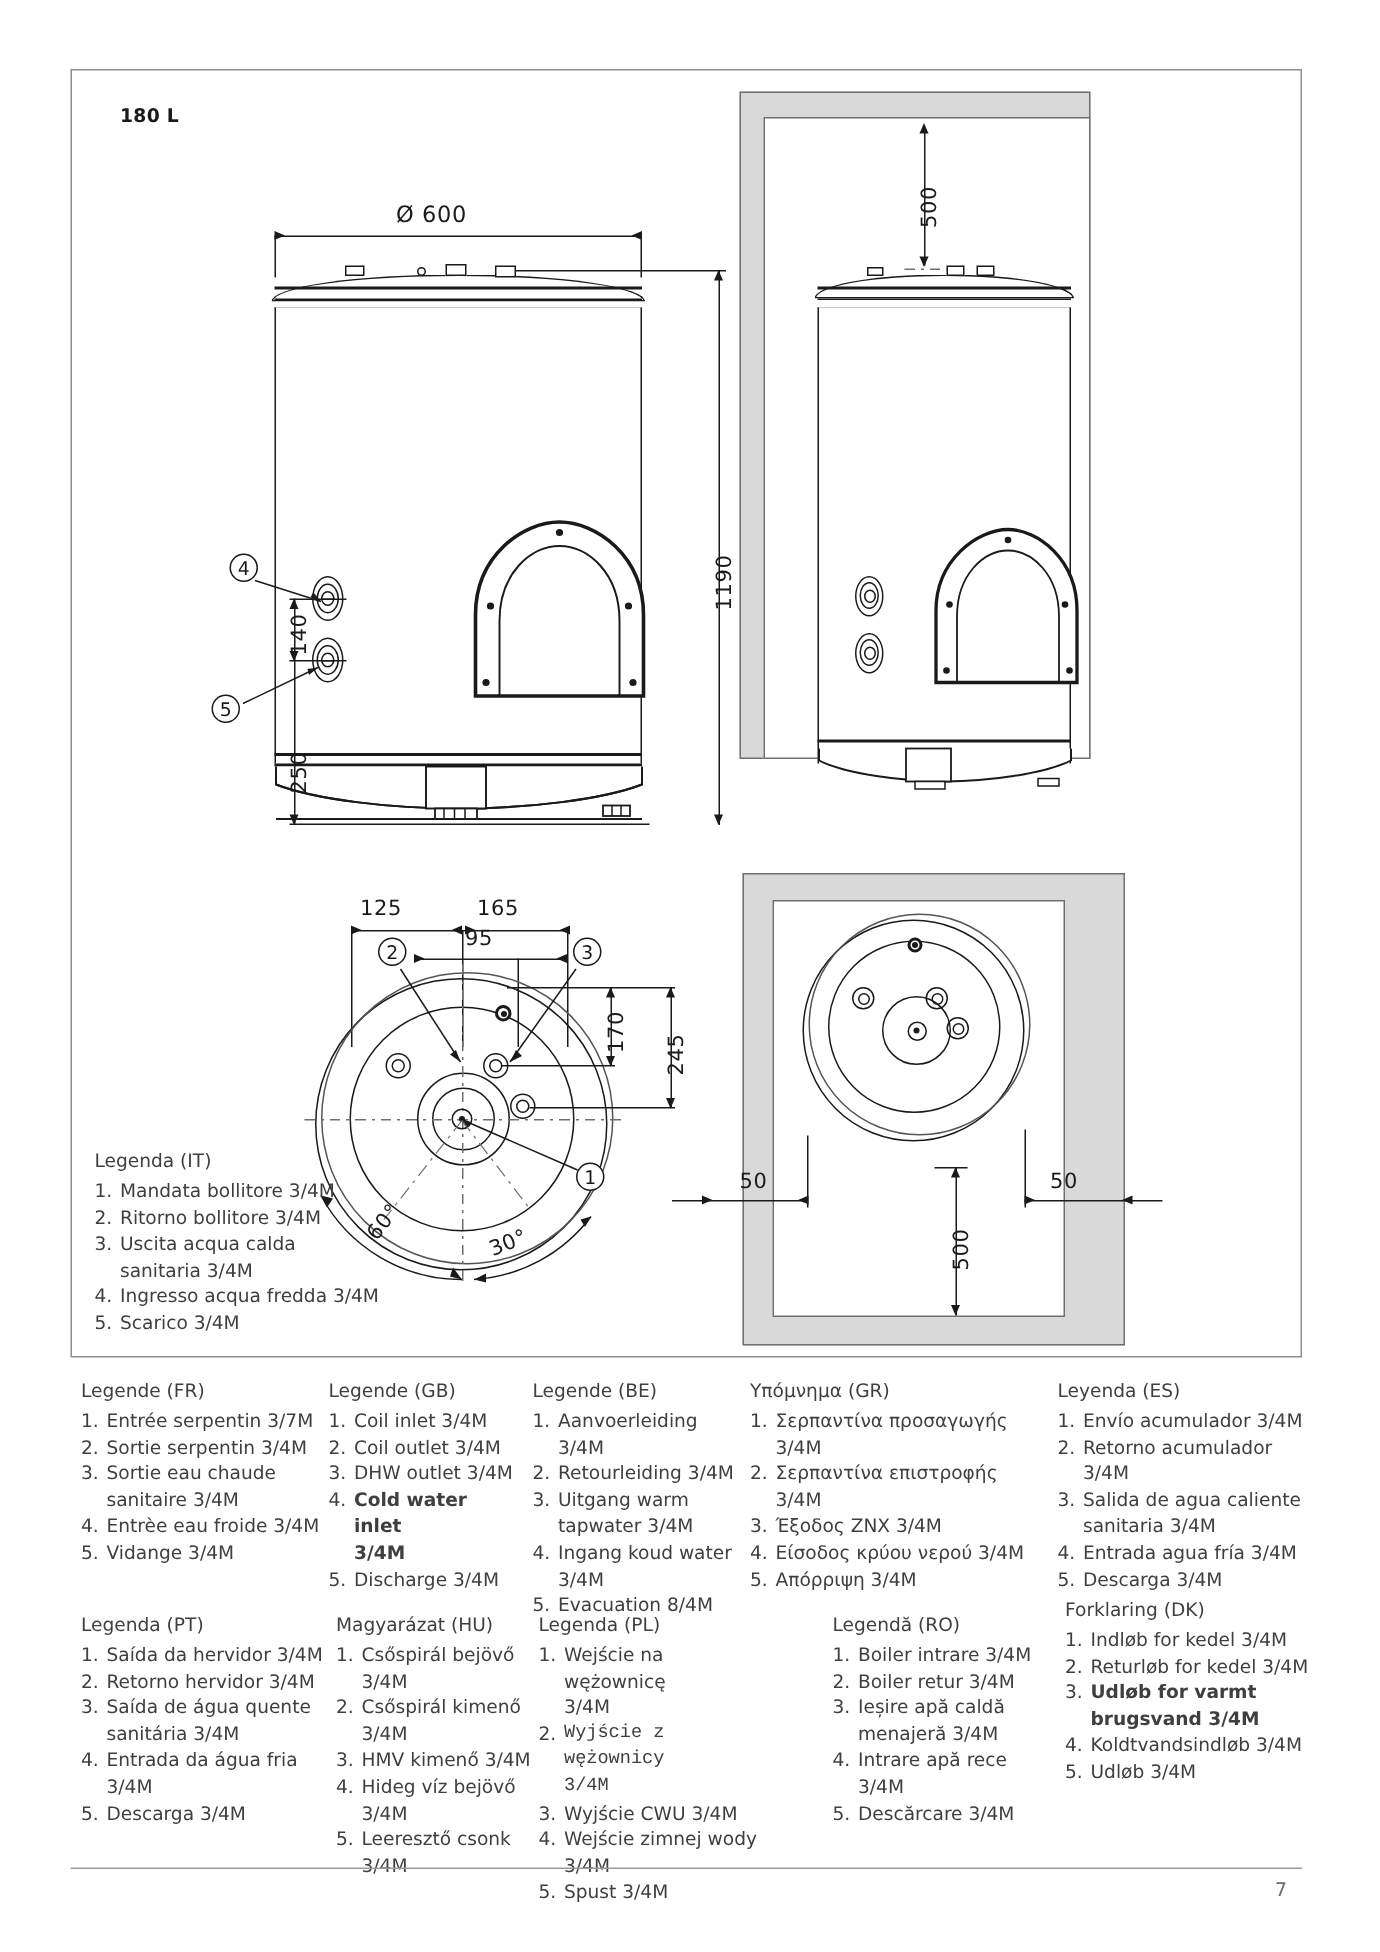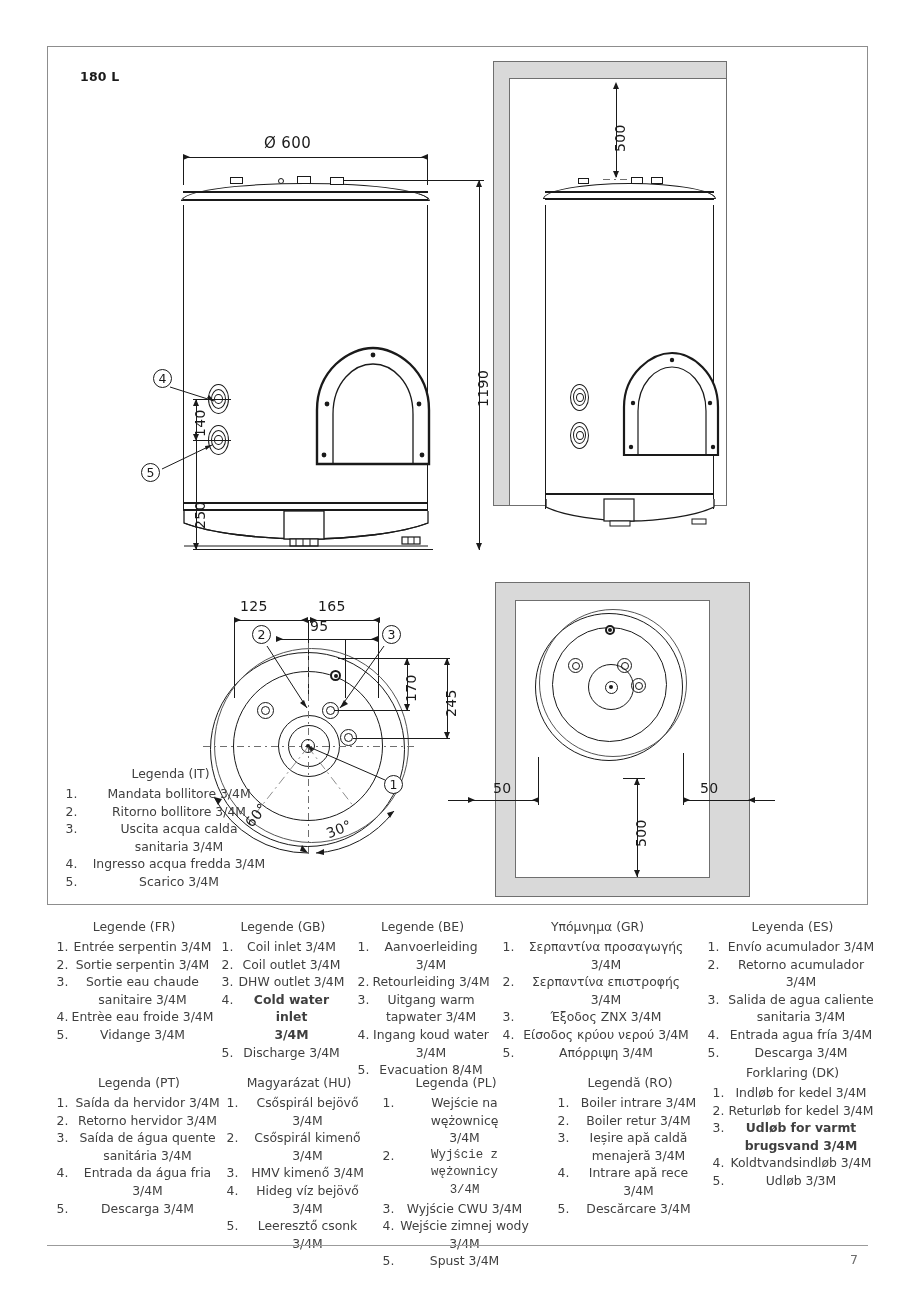--- a/index.html
+++ b/index.html
@@ -74,21 +74,21 @@
 
   
   .arw{position:absolute;width:0;height:0;}
   .arw.l{border-top:3px solid transparent;border-bottom:3px solid transparent;border-right:7px solid #1a1a1a;}
   .arw.r{border-top:3px solid transparent;border-bottom:3px solid transparent;border-left:7px solid #1a1a1a;}
   .arw.u{border-left:3px solid transparent;border-right:3px solid transparent;border-bottom:7px solid #1a1a1a;}
   .arw.d{border-left:3px solid transparent;border-right:3px solid transparent;border-top:7px solid #1a1a1a;}
 
   
   .legend-area{position:absolute;left:0;top:0;width:920px;}
-  .legend{position:absolute;font-size:12.4px;line-height:17.6px;color:#3f3f3f;text-align:center;}
+  .legend{position:absolute;font-size:12.4px;line-height:17.6px;color:#3f3f3f;}
   .legend .ttl{display:block;margin-bottom:2.5px;color:#3f3f3f;}
   .legend ol{list-style:none;margin:0;padding:0;}
   .legend li{display:flex;margin:0;padding:0;}
   .legend li .num{width:17px;flex:none;}
   .legend li .txt{flex:1;}
 
   
   .footer-rule{position:absolute;left:47px;top:1245px;width:821px;height:1px;background:#9b9b9b;}
   .page-num{position:absolute;left:850px;top:1252px;font-size:12.5px;color:#6d6d6d;}
 </style>
@@ -420,21 +420,21 @@
     </div>
   </div>
 
   <div class="legend-area">
 
     <div class="legend" style="left:54px;top:918px;width:160px;">
       <span class="ttl">Legende (FR)</span>
       <ol>
         <li>
             <span class="num">1.</span>
-            <span class="txt">Entrée serpentin 3/4M</span>
+            <span class="txt">Entrée serpentin 3/7M</span>
           </li>
         <li>
             <span class="num">2.</span>
             <span class="txt">Sortie serpentin 3/4M</span>
           </li>
         <li>
             <span class="num">3.</span>
             <span class="txt" style="white-space:pre-line;">Sortie eau chaude
 sanitaire 3/4M</span>
           </li>
@@ -603,21 +603,21 @@
             <span class="num">4.</span>
             <span class="txt">Hideg víz bejövő 3/4M</span>
           </li>
         <li>
             <span class="num">5.</span>
             <span class="txt">Leeresztő csonk 3/4M</span>
           </li>
       </ol>
     </div>
 
-    <div class="legend" style="left:380px;top:1074px;width:152px;">
+    <div class="legend" style="left:359px;top:1074px;width:152px;">
       <span class="ttl">Legenda (PL)</span>
       <ol>
         <li>
             <span class="num">1.</span>
             <span class="txt" style="white-space:pre-line;">Wejście na wężownicę
 3/4M</span>
           </li>
         <li>
             <span class="num">2.</span>
             <span class="txt" style="white-space:pre-line;font-family:Liberation Mono, monospace;">Wyjście z wężownicy
@@ -681,21 +681,21 @@
             <span class="num">3.</span>
             <span class="txt" style="white-space:pre-line;font-weight:bold;">Udløb for varmt
 brugsvand 3/4M</span>
           </li>
         <li>
             <span class="num">4.</span>
             <span class="txt">Koldtvandsindløb 3/4M</span>
           </li>
         <li>
             <span class="num">5.</span>
-            <span class="txt">Udløb 3/3M</span>
+            <span class="txt">Udløb 3/4M</span>
           </li>
       </ol>
     </div>
   </div>
 
   <div class="footer-rule"></div>
   <div class="page-num">7</div>
 </div>
 
 </body></html>

